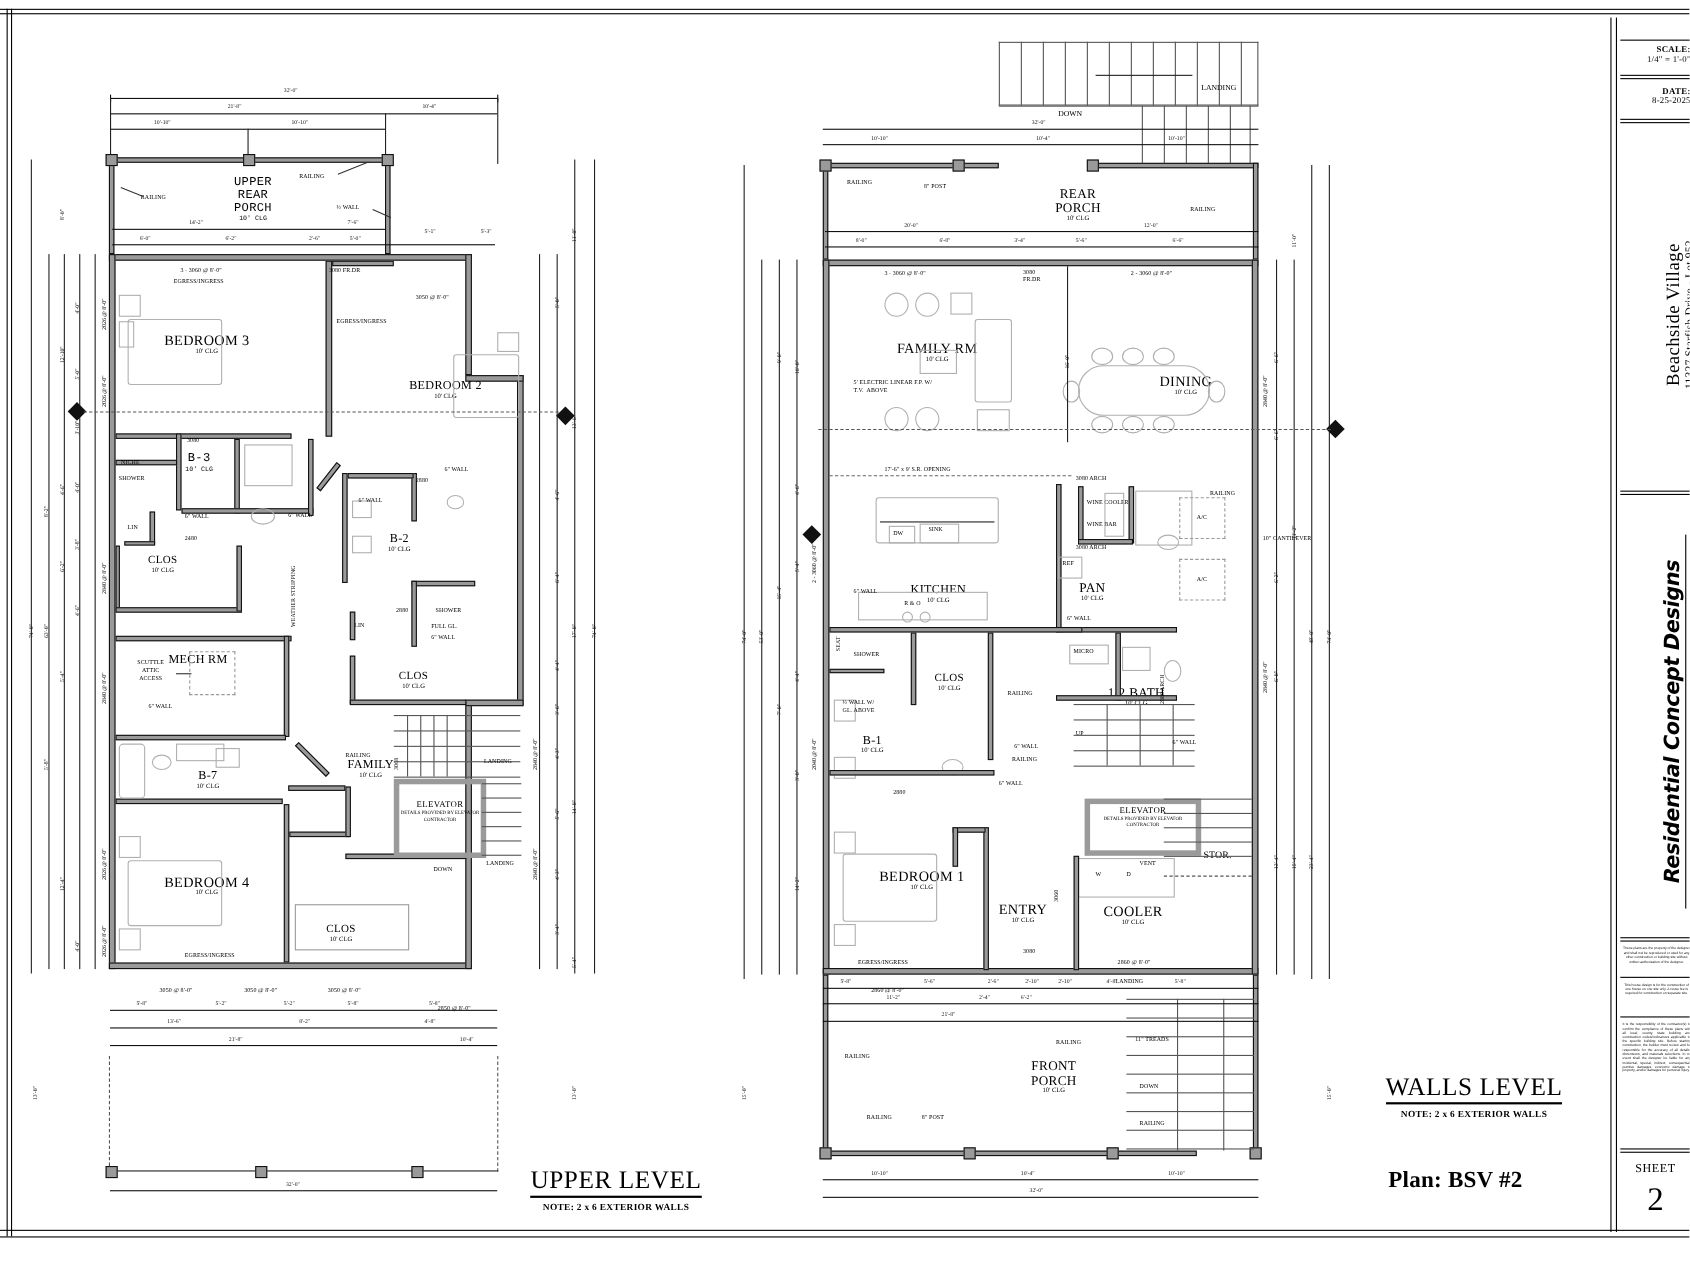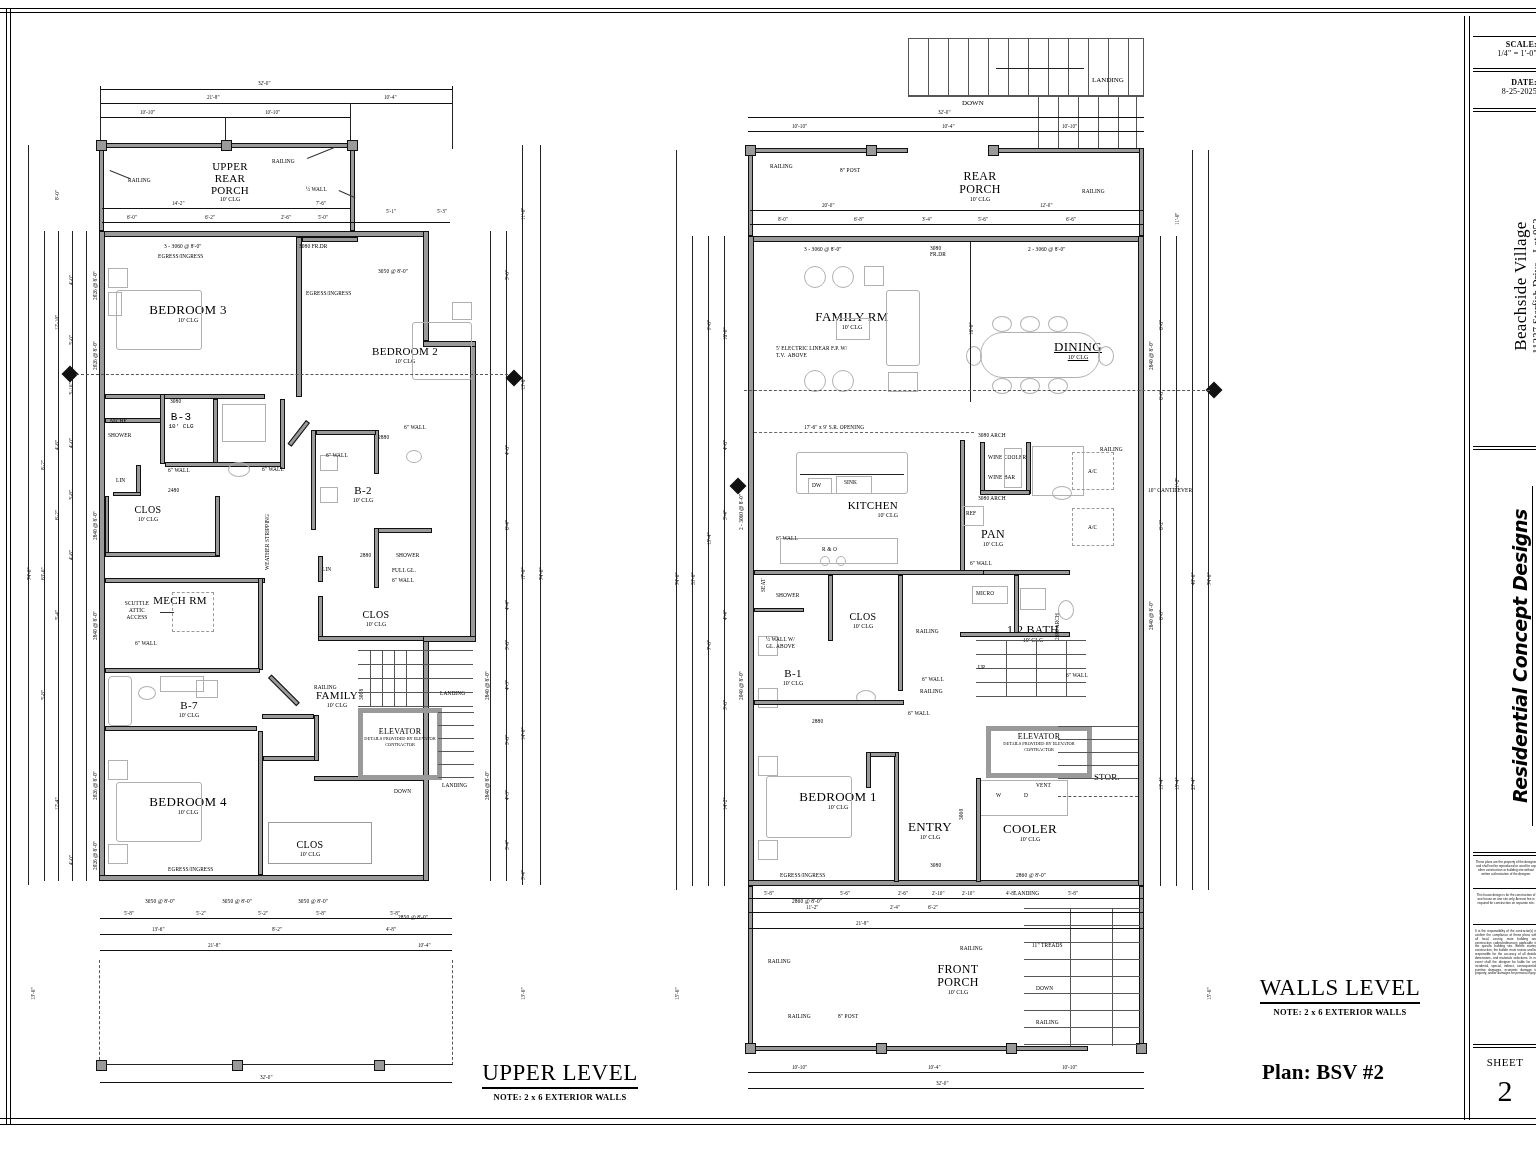--- a/index.html
+++ b/index.html
@@ -104,21 +104,21 @@
     <div class="thinv" style="left:350px;top:103px;height:45px;"></div>
     <div class="thinv" style="left:452px;top:89px;height:60px;"></div>
 
     <div class="wall" style="left:99px;top:143px;width:256px;height:5px;"></div>
     <div class="wall" style="left:99px;top:143px;width:5px;height:88px;"></div>
     <div class="wall" style="left:350px;top:143px;width:5px;height:88px;"></div>
     <div class="post" style="left:96px;top:140px;width:11px;height:11px;"></div>
     <div class="post" style="left:221px;top:140px;width:11px;height:11px;"></div>
     <div class="post" style="left:347px;top:140px;width:11px;height:11px;"></div>
 
-    <div class="rm rmMed" style="left:180px;top:160px;width:100px;">
+    <div class="rm rmMed" style="left:180px;top:160px;width:100px;font-family:Liberation Mono, monospace;">
       <b style="font-size:11px;line-height:1.1;">UPPER<br>REAR<br>PORCH</b>
       <span class="clg">10' CLG</span>
     </div>
 
     <div class="tiny" style="left:128px;top:177px;">RAILING</div>
     <div class="leader" style="left:110px;top:170px;width:22px;transform:rotate(22deg);"></div>
     <div class="tiny" style="left:272px;top:158px;">RAILING</div>
     <div class="leader" style="left:307px;top:158px;width:30px;transform:rotate(-22deg);"></div>
     <div class="tiny" style="left:306px;top:186px;">½ WALL</div>
     <div class="leader" style="left:339px;top:190px;width:18px;transform:rotate(24deg);"></div>
@@ -472,21 +472,21 @@
     <div class="tiny" style="left:136px;top:345px;line-height:1.35;width:76px;white-space:normal;">5' ELECTRIC LINEAR F.P. W/ T.V.&nbsp; ABOVE</div>
     <div class="fx" style="left:246px;top:290px;width:34px;height:76px;border-radius:3px;"></div>
     <div class="fx" style="left:248px;top:372px;width:30px;height:20px;"></div>
     <div class="fx" style="left:196px;top:318px;width:34px;height:22px;"></div>
     <div class="fxd" style="left:164px;top:266px;width:22px;height:22px;"></div>
     <div class="fxd" style="left:192px;top:266px;width:22px;height:22px;"></div>
     <div class="fxd" style="left:164px;top:370px;width:22px;height:22px;"></div>
     <div class="fxd" style="left:192px;top:370px;width:22px;height:22px;"></div>
     <div class="fx" style="left:224px;top:266px;width:20px;height:20px;"></div>
 
-    <div class="rm rmBig" style="left:388px;top:340px;width:100px;text-decoration:underline;">
+    <div class="rm rmBig" style="left:388px;top:340px;width:100px;">
       <b>DINING</b>
       <span class="clg">10' CLG</span>
     </div>
     <div class="fx" style="left:340px;top:332px;width:120px;height:46px;border-radius:23px;"></div>
     <div class="fxd" style="left:352px;top:316px;width:20px;height:16px;"></div>
     <div class="fxd" style="left:380px;top:316px;width:20px;height:16px;"></div>
     <div class="fxd" style="left:408px;top:316px;width:20px;height:16px;"></div>
     <div class="fxd" style="left:352px;top:378px;width:20px;height:16px;"></div>
     <div class="fxd" style="left:380px;top:378px;width:20px;height:16px;"></div>
     <div class="fxd" style="left:408px;top:378px;width:20px;height:16px;"></div>
@@ -497,21 +497,21 @@
     <div class="vdim" style="left:328px;top:335px;">16'-0"</div>
 
     <div class="dashlong" style="left:114px;top:432px;width:220px;"></div>
     <div class="tiny" style="left:164px;top:424px;">17'-6" x 9' S.R. OPENING</div>
     <div class="fx" style="left:156px;top:452px;width:112px;height:42px;border-radius:3px;"></div>
     <div class="thinh" style="left:160px;top:474px;width:104px;"></div>
     <div class="fx" style="left:168px;top:478px;width:24px;height:16px;"></div>
     <div class="tiny" style="left:172px;top:482px;">DW</div>
     <div class="fx" style="left:196px;top:476px;width:36px;height:18px;"></div>
     <div class="tiny" style="left:204px;top:479px;">SINK</div>
-    <div class="rm rmMed" style="left:168px;top:500px;width:90px;text-align:right;">
+    <div class="rm rmMed" style="left:168px;top:531px;width:90px;">
       <b>KITCHEN</b>
       <span class="clg">10' CLG</span>
     </div>
     <div class="fx" style="left:140px;top:538px;width:118px;height:26px;"></div>
     <div class="tiny" style="left:182px;top:546px;">R &amp; O</div>
     <div class="fxd" style="left:180px;top:556px;width:10px;height:10px;"></div>
     <div class="fxd" style="left:196px;top:556px;width:10px;height:10px;"></div>
     <div class="tiny" style="left:136px;top:535px;">6" WALL</div>
     <div class="wall" style="left:320px;top:440px;width:5px;height:135px;"></div>
 

